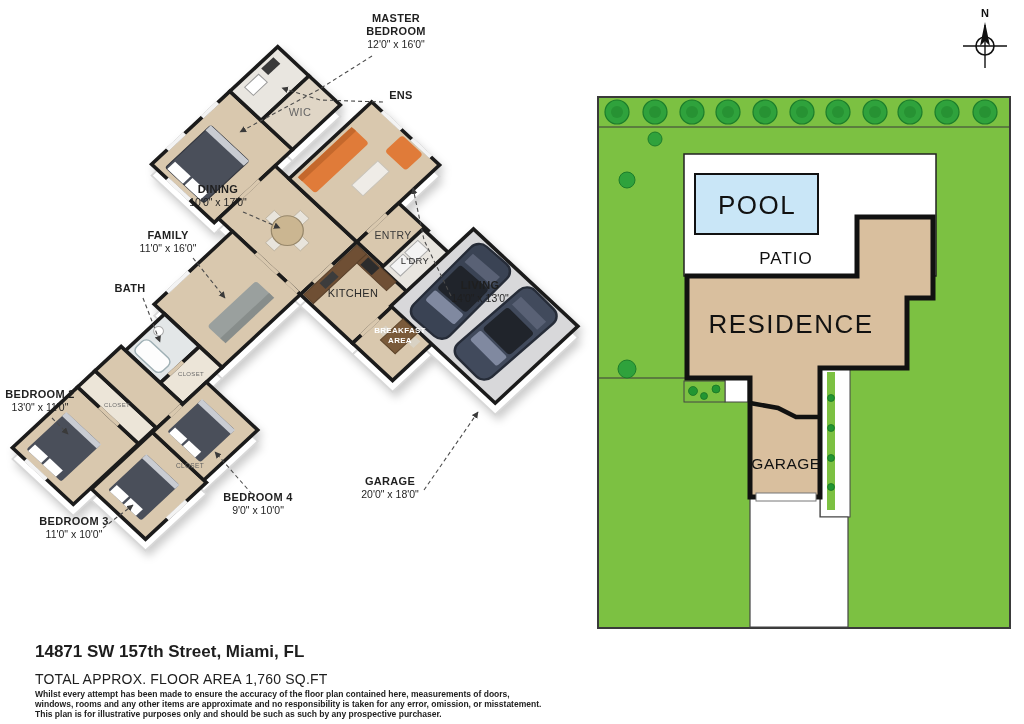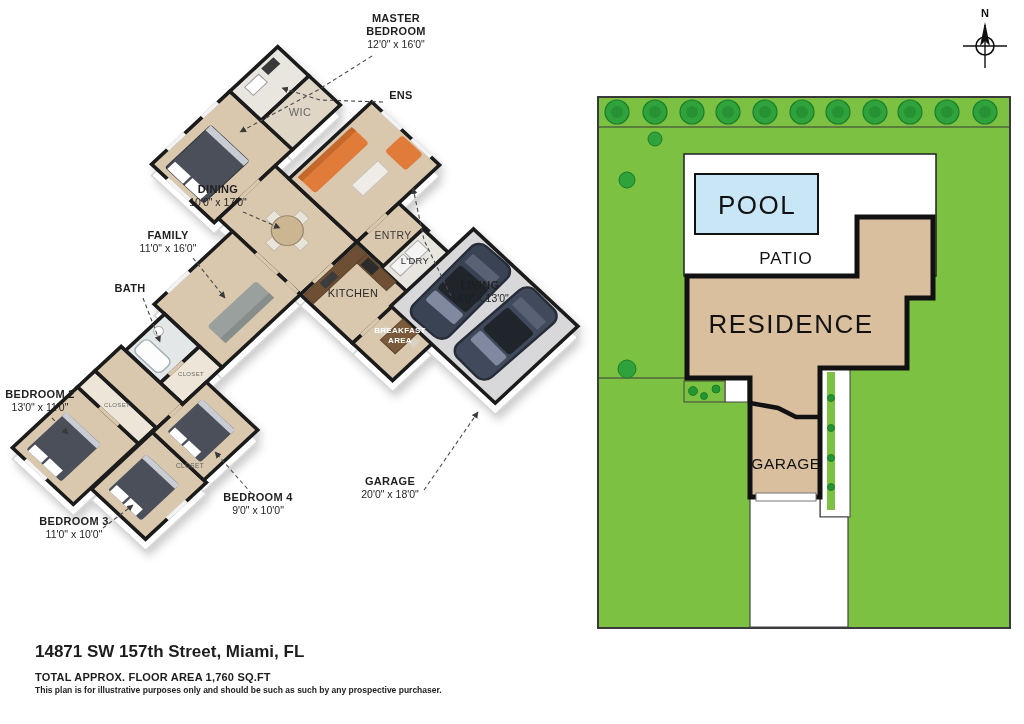--- a/index.html
+++ b/index.html
@@ -7,21 +7,21 @@
   svg{position:absolute;left:0;top:0;font-family:"Liberation Sans",sans-serif;}
   .plan3d{filter:drop-shadow(3px 5px 4px rgba(0,0,0,0.20));}
   .fp-label-name{font-size:11px;font-weight:700;fill:#1f1f1f;letter-spacing:.3px;}
   .fp-label-dims{font-size:10.5px;font-weight:400;fill:#1f1f1f;}
   .leader{fill:none;stroke:#4a4a4a;stroke-width:1.1;stroke-dasharray:4 3;}
   .site-big{font-size:26px;fill:#111;letter-spacing:1.5px;}
   .site-mid{font-size:17px;fill:#111;letter-spacing:1px;}
   .site-sm{font-size:15.5px;fill:#111;letter-spacing:.5px;}
   .footer{position:absolute;left:35px;top:642px;width:520px;color:#1d1d1d;}
   .footer .addr{font-size:17px;font-weight:700;margin-bottom:9px;}
-  .footer .area{font-size:11px;font-weight:700;margin-bottom:3px;letter-spacing:.2px;}
+  .footer .area{font-size:14px;font-weight:400;margin-bottom:3px;letter-spacing:.2px;}
   .footer .disc{font-size:8.5px;font-weight:700;color:#222;line-height:1.16;}
 </style>
 </head>
 <body>
 
 <svg width="1024" height="724" viewBox="0 0 1024 724">
   <defs>
     <marker id="lead-arrow" markerWidth="7" markerHeight="7" refX="5.5" refY="3" orient="auto">
       <path d="M0,0 L6,3 L0,6 Z" fill="#3a3a3a"></path>
     </marker>
@@ -293,14 +293,16 @@
     <path d="M985,25 L985,68 M963,46 L1007,46" stroke="#111111" stroke-width="1.4"></path>
     <circle cx="985" cy="46" r="9" fill="none" stroke="#111111" stroke-width="1.6"></circle>
     <polygon points="985,22 990,46 985,41 980,46" fill="#111111"></polygon>
     <text x="985" y="17" text-anchor="middle" font-size="11" font-weight="700" fill="#111111">N</text>
   </g>
 </svg>
 
 <div class="footer">
   <div class="addr">14871 SW 157th Street, Miami, FL</div>
   <div class="area">TOTAL APPROX. FLOOR AREA 1,760 SQ.FT</div>
+  <div class="disc">Whilst every attempt has been made to ensure the accuracy of the floor plan contained here, measurements of doors,</div>
+  <div class="disc">windows, rooms and any other items are approximate and no responsibility is taken for any error, omission, or misstatement.</div>
   <div class="disc">This plan is for illustrative purposes only and should be such as such by any prospective purchaser.</div>
 </div>
 
 </body></html>

